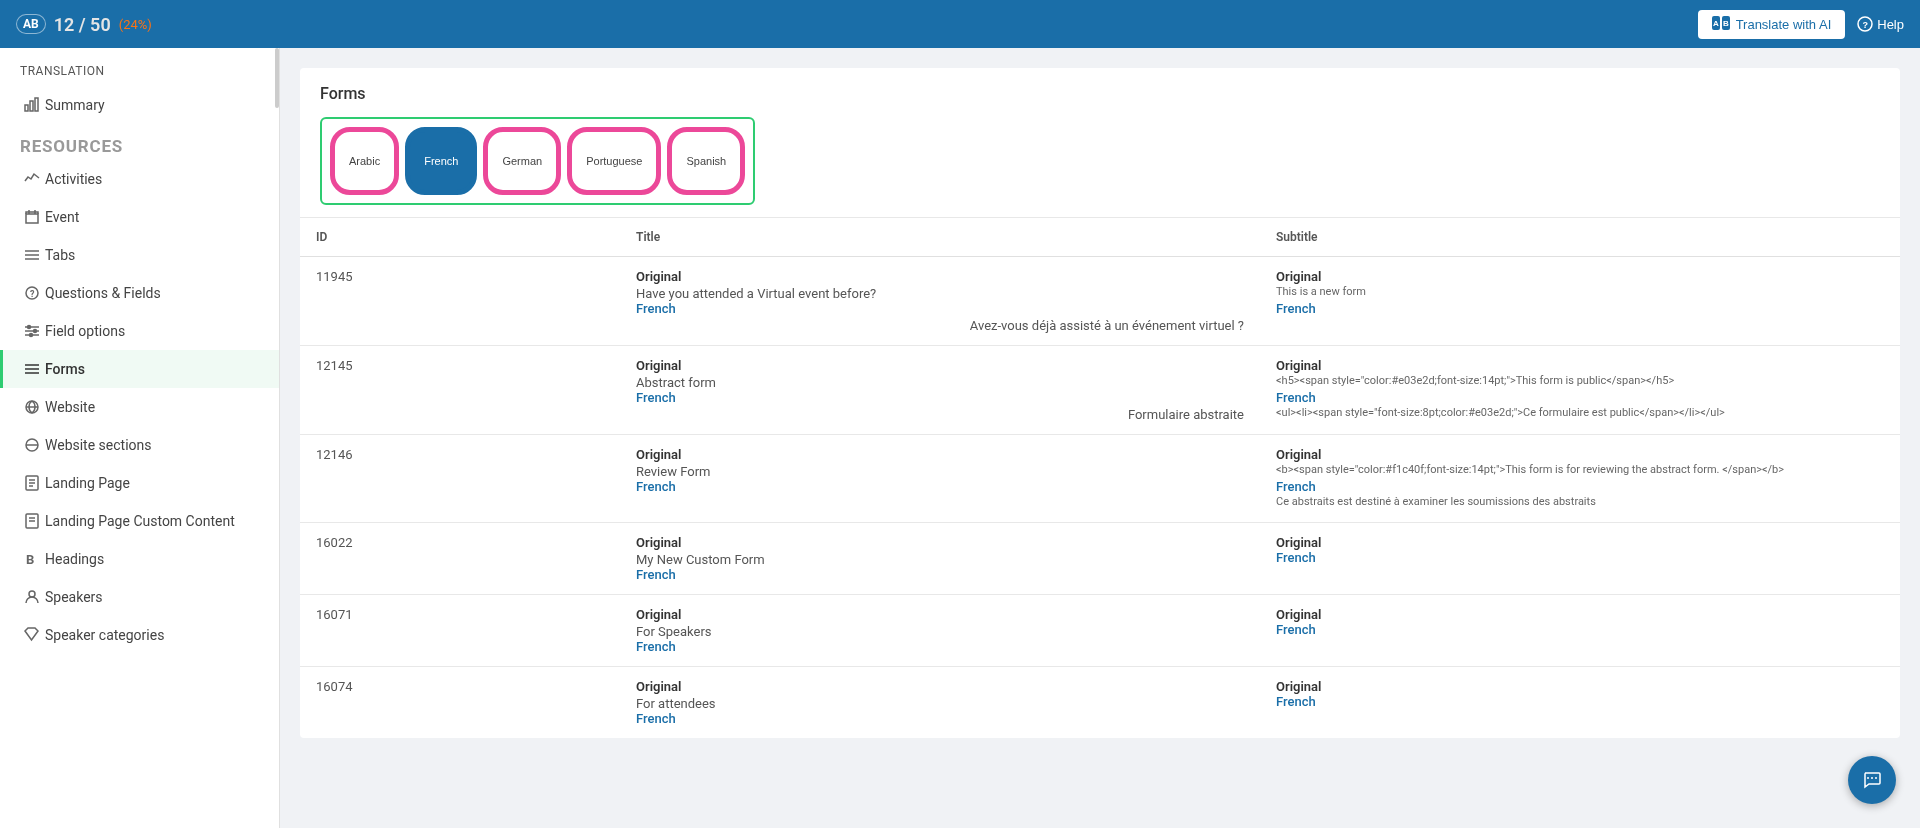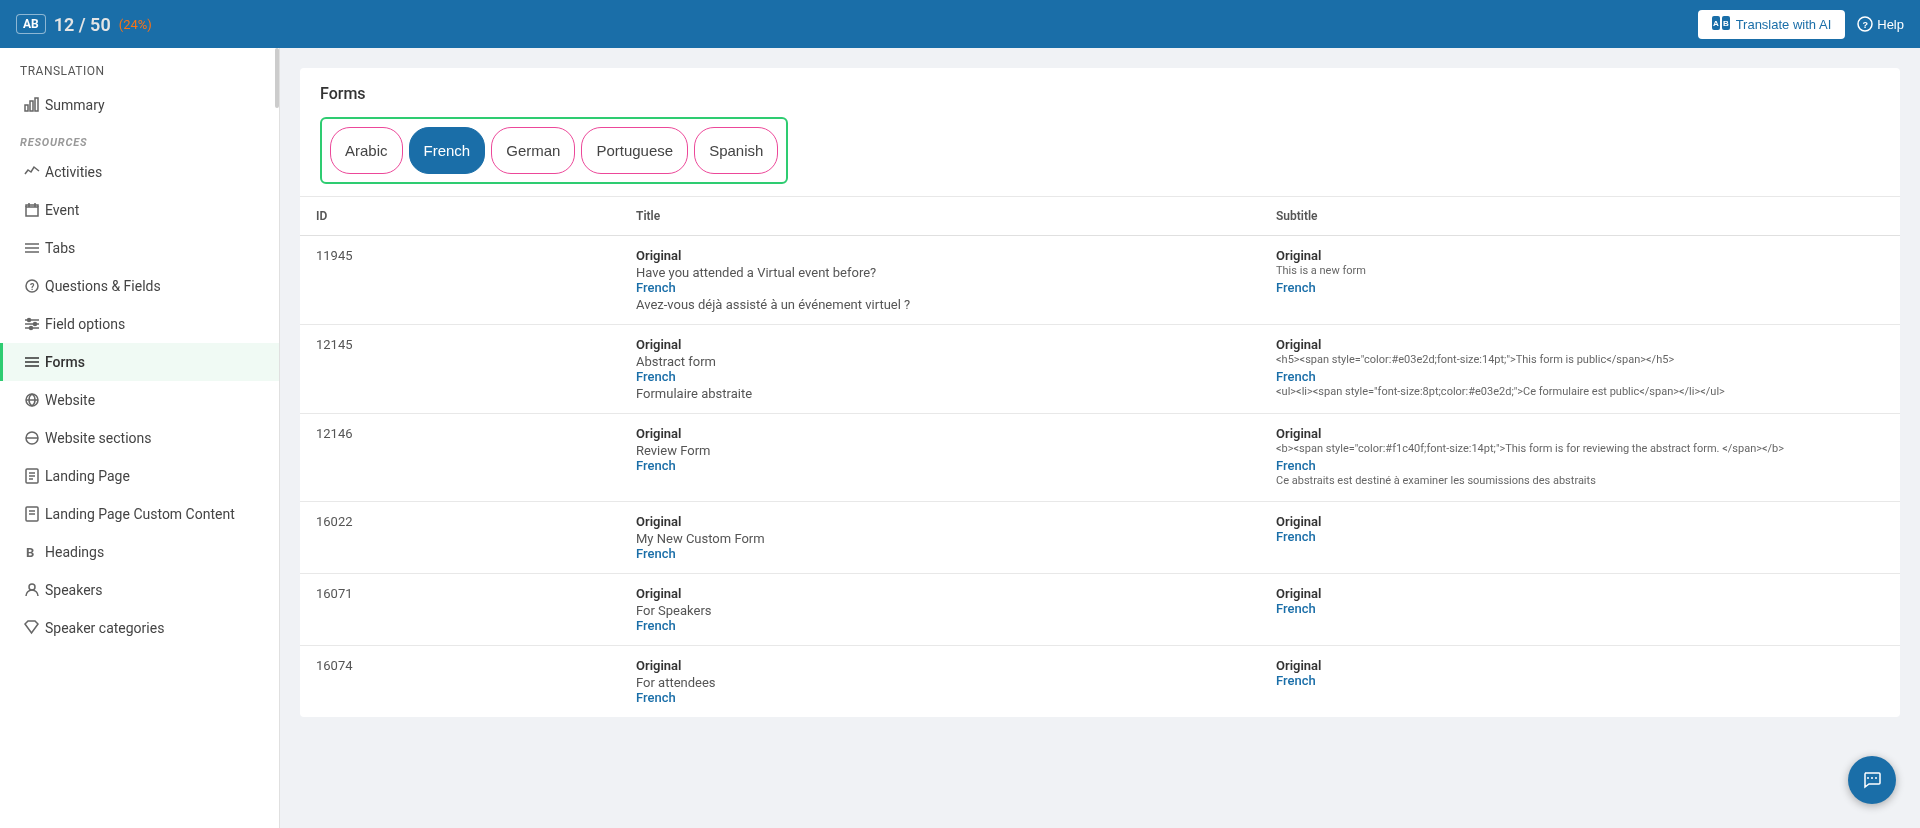--- a/index.html
+++ b/index.html
@@ -17,21 +17,21 @@
       flex-shrink: 0;
     }
     .topbar-left {
       display: flex;
       align-items: center;
       gap: 8px;
     }
     .topbar-badge {
       background: #1a6ea8;
       border: 1px solid rgba(255,255,255,0.5);
-      border-radius: 4px;
+      border-radius: 10px;
       padding: 2px 6px;
       font-size: 12px;
       font-weight: bold;
       color: white;
       display: flex;
       align-items: center;
       gap: 4px;
     }
     .topbar-count {
       font-size: 18px;
@@ -117,26 +117,25 @@
       display: flex;
       align-items: center;
       justify-content: center;
       flex-shrink: 0;
     }
     .sidebar-item.active .icon {
       color: #333;
     }
     .sidebar-section {
       padding: 12px 20px 4px;
-      font-size: 11px;
+      font-size: 17px;
       font-weight: 700;
       color: #999;
       letter-spacing: 0.8px;
       text-transform: uppercase;
-      font-style: italic;
     }
     .sidebar-scrollbar {
       position: absolute;
       right: 0;
       top: 0;
       width: 6px;
       height: 100%;
       background: transparent;
     }
     .sidebar-scrollbar-thumb {
@@ -176,25 +175,25 @@
 
     
     .lang-tabs-container {
       border: 2px solid #2ecc71;
       border-radius: 6px;
       padding: 8px;
       display: inline-flex;
       gap: 6px;
     }
     .lang-tab {
-      border: 1px solid #ec4899;
+      border: 5px solid #ec4899;
       background: white;
       border-radius: 20px;
-      padding: 14px 14px;
-      font-size: 15px;
+      padding: 23px 14px;
+      font-size: 11px;
       cursor: pointer;
       color: #444;
     }
     .lang-tab.active {
       background: #1a6ea8;
       color: white;
       border-color: #1a6ea8;
     }
 
     
@@ -237,20 +236,21 @@
     .cell-french-link {
       color: #1a6ea8;
       cursor: pointer;
       font-size: 13px;
       font-weight: 500;
     }
     .cell-french-translation {
       color: #555;
       font-size: 13px;
       margin-top: 2px;
+      text-align: right;
     }
     .cell-code {
       font-size: 11px;
       color: #666;
       line-height: 1.5;
       word-break: break-all;
     }
 
     
     .chat-bubble {

